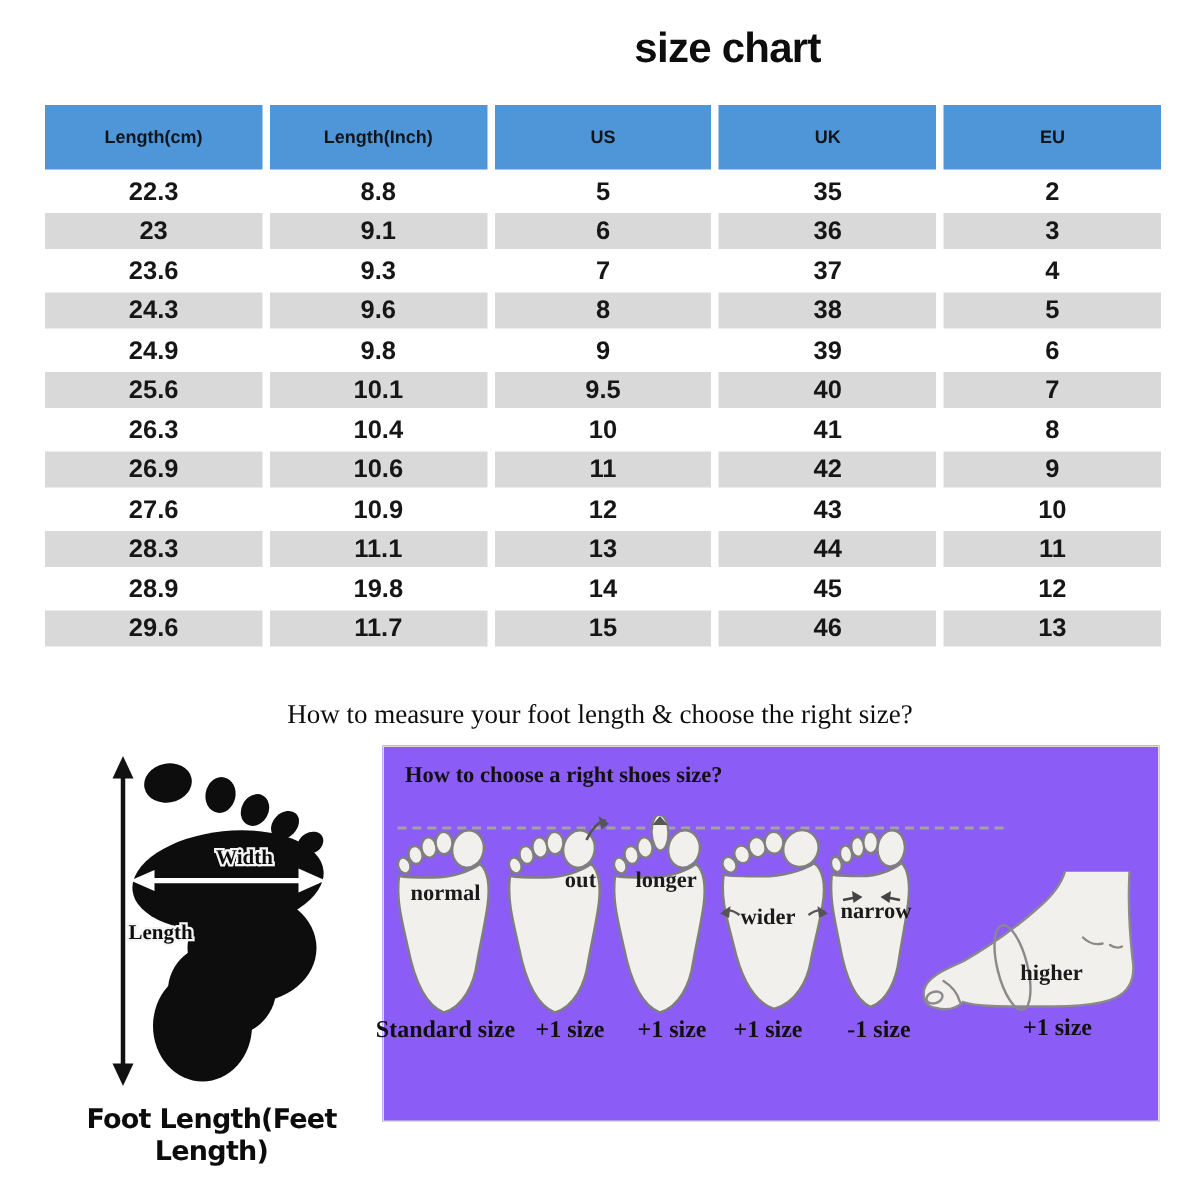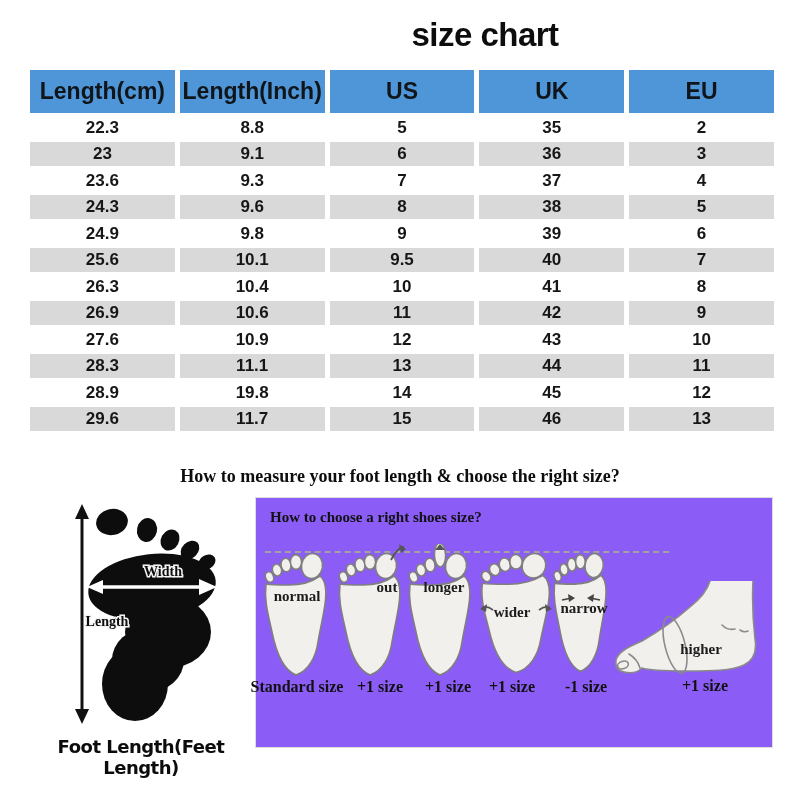--- a/index.html
+++ b/index.html
@@ -3,42 +3,42 @@
 <meta charset="utf-8">
 <style>
   html,body{margin:0;padding:0;}
   body{
     width:800px;height:800px;background:#ffffff;position:relative;
     font-family:"Liberation Sans",sans-serif;color:#141414;overflow:hidden;
     --header-bg:#4f96d9;--row-alt:#d9d9d9;--row-bg:#ffffff;
   }
   .title{
     position:absolute;top:16px;left:485px;transform:translateX(-50%);
-    font-size:33px;font-weight:bold;letter-spacing:-0.5px;color:#0d0d0d;margin:0;
+    font-size:28px;font-weight:bold;letter-spacing:-0.5px;color:#0d0d0d;margin:0;
   }
   
   .size-table{position:absolute;left:30px;top:70px;width:744px;}
   .thead{display:grid;grid-template-columns:repeat(5,1fr);column-gap:5px;}
   .hcell{
     height:43px;line-height:43px;background:var(--header-bg);
-    text-align:center;font-weight:bold;font-size:23px;color:#10151a;
+    text-align:center;font-weight:bold;font-size:12px;color:#10151a;
   }
   .tbody{
     display:grid;grid-template-columns:repeat(5,1fr);
     column-gap:5px;row-gap:2.5px;grid-auto-rows:24px;margin-top:2.5px;
   }
   .cell{
     background:var(--row-bg);text-align:center;font-weight:bold;
     font-size:17px;line-height:24px;color:#161616;
   }
   .cell.alt{background:var(--row-alt);}
   
   .measure-heading{
     position:absolute;top:466px;left:0;width:800px;margin:0;text-align:center;
-    font-family:"Liberation Serif",serif;font-weight:bold;font-size:18px;color:#0d0d0d;
+    font-family:"Liberation Serif",serif;font-weight:normal;font-size:18px;color:#0d0d0d;
   }
   .foot-diagram{position:absolute;left:35px;top:502px;width:220px;height:235px;}
   .foot-caption{
     position:absolute;left:32px;top:736px;width:218px;text-align:center;
     font-family:"DejaVu Sans",sans-serif;font-weight:bold;font-size:18px;color:#0c0c0c;
     letter-spacing:-0.5px;
   }
   .choose-panel{
     position:absolute;left:255px;top:497px;width:518px;height:251px;
     background:#8b5cf6;box-shadow:inset 0 0 0 1px #dfddd9;

